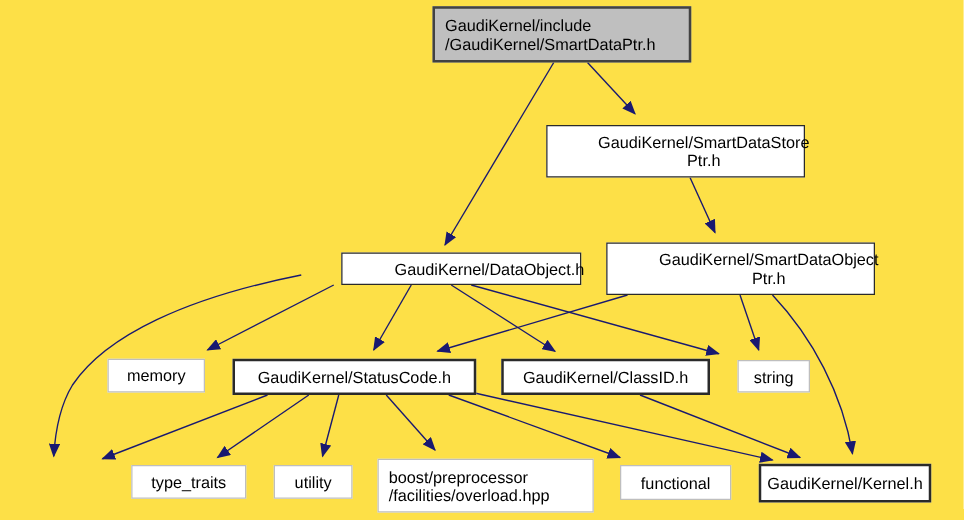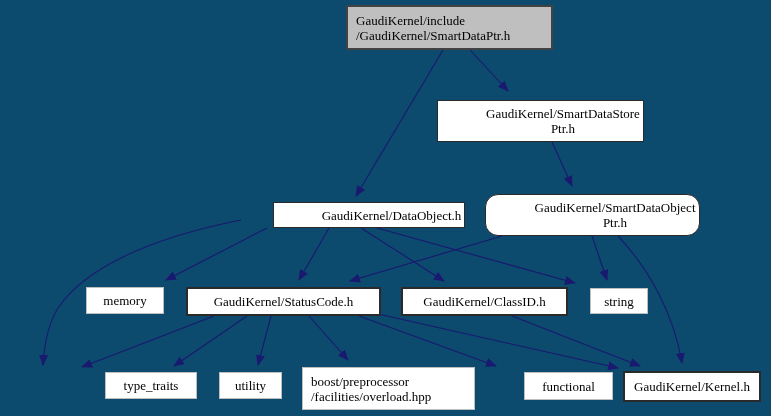--- a/index.html
+++ b/index.html
@@ -1,20 +1,20 @@
 <!DOCTYPE html>
 <html><head>
 <meta charset="utf-8">
 <style>
   html,body{margin:0;padding:0;background:#ffffff;}
   #canvas{
     position:relative;
     width:771px;height:416px;
-    background:#0c4a6e;
-    font-family:Liberation Serif, serif;
+    background:#fde047;
+    font-family:Liberation Sans, sans-serif;
     overflow:hidden;
   }
   #edges{position:absolute;left:0;top:0;width:771px;height:416px;}
   .node{
     position:absolute;
     box-sizing:border-box;
     display:flex;align-items:center;justify-content:center;
     text-align:center;
     background:#ffffff;
     color:#000000;
@@ -66,36 +66,36 @@
   </svg>
 
   <div class="node root" style="left:346px;top:5px;width:207px;height:45px;">GaudiKernel/include
 /GaudiKernel/SmartDataPtr.h</div>
 
   <div class="node project" style="left:437px;top:100px;width:207px;height:42px;">GaudiKernel/SmartDataStore
 Ptr.h</div>
 
   <div class="node project" style="left:241px;top:202px;width:192px;height:26px;margin-left:32px;">GaudiKernel/DataObject.h</div>
 
-  <div class="node project" style="left:485px;top:194px;width:215px;height:42px;border-radius:13px;">GaudiKernel/SmartDataObject
+  <div class="node project" style="left:485px;top:194px;width:215px;height:42px;">GaudiKernel/SmartDataObject
 Ptr.h</div>
 
   <div class="node system" style="left:86px;top:287px;width:78px;height:27px;">memory</div>
 
   <div class="node strong" style="left:186px;top:287px;width:195px;height:29px;text-align:center;">GaudiKernel/StatusCode.h</div>
 
   <div class="node strong" style="left:401px;top:287px;width:167px;height:29px;">GaudiKernel/ClassID.h</div>
 
   <div class="node system" style="left:590px;top:288px;width:58px;height:26px;">string</div>
 
 
   <div class="node system" style="left:105px;top:372px;width:92px;height:27px;">type_traits</div>
 
   <div class="node system left" style="left:302px;top:367px;width:173px;height:43px;">boost/preprocessor
 /facilities/overload.hpp</div>
 
   <div class="node system" style="left:219px;top:372px;width:63px;height:27px;">utility</div>
 
-  <div class="node system" style="left:524px;top:372px;width:89px;height:28px;">functional</div>
+  <div class="node system" style="left:496px;top:372px;width:89px;height:28px;">functional</div>
 
-  <div class="node strong" style="left:607px;top:371px;width:138px;height:31px;margin-left:16px;">GaudiKernel/Kernel.h</div>
+  <div class="node strong" style="left:607px;top:371px;width:138px;height:31px;">GaudiKernel/Kernel.h</div>
 
 </div>
 
 </body></html>

